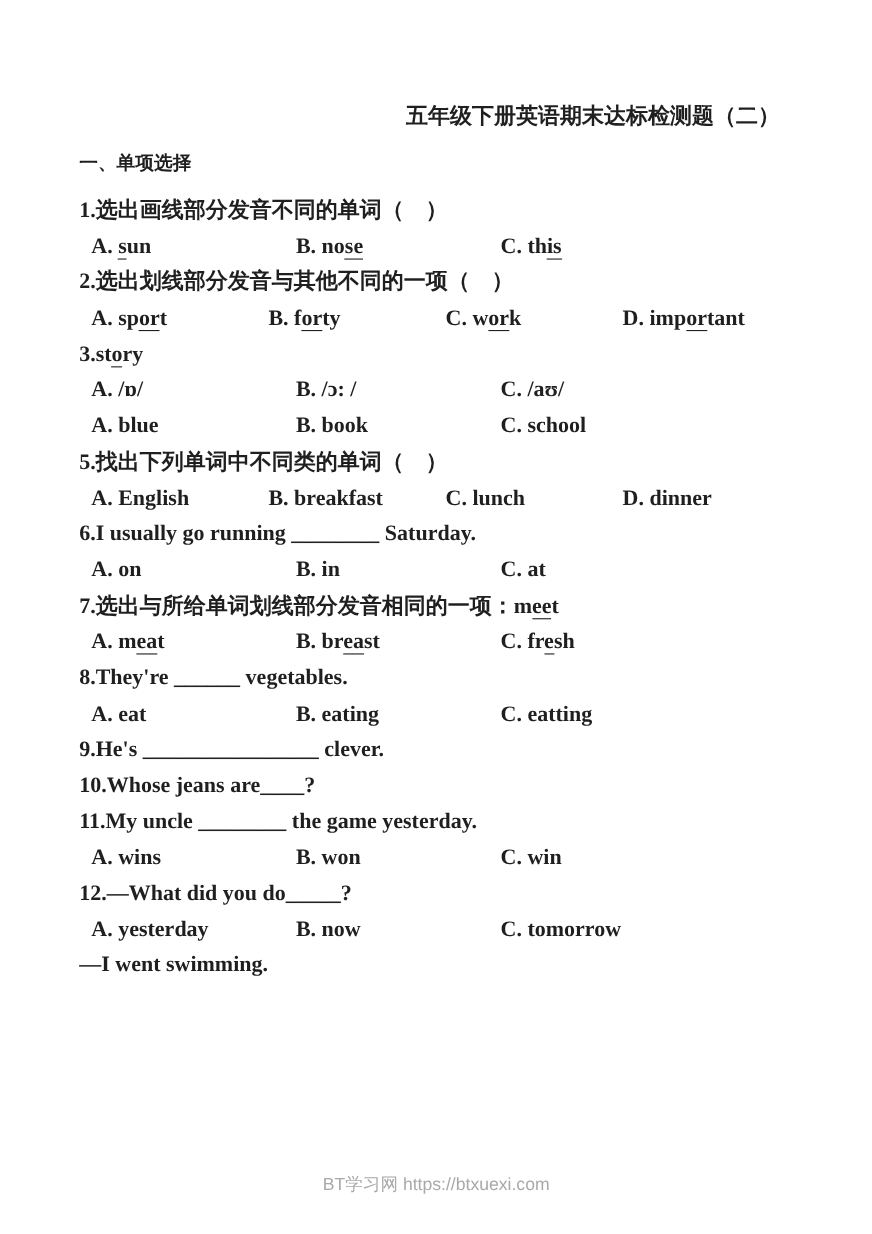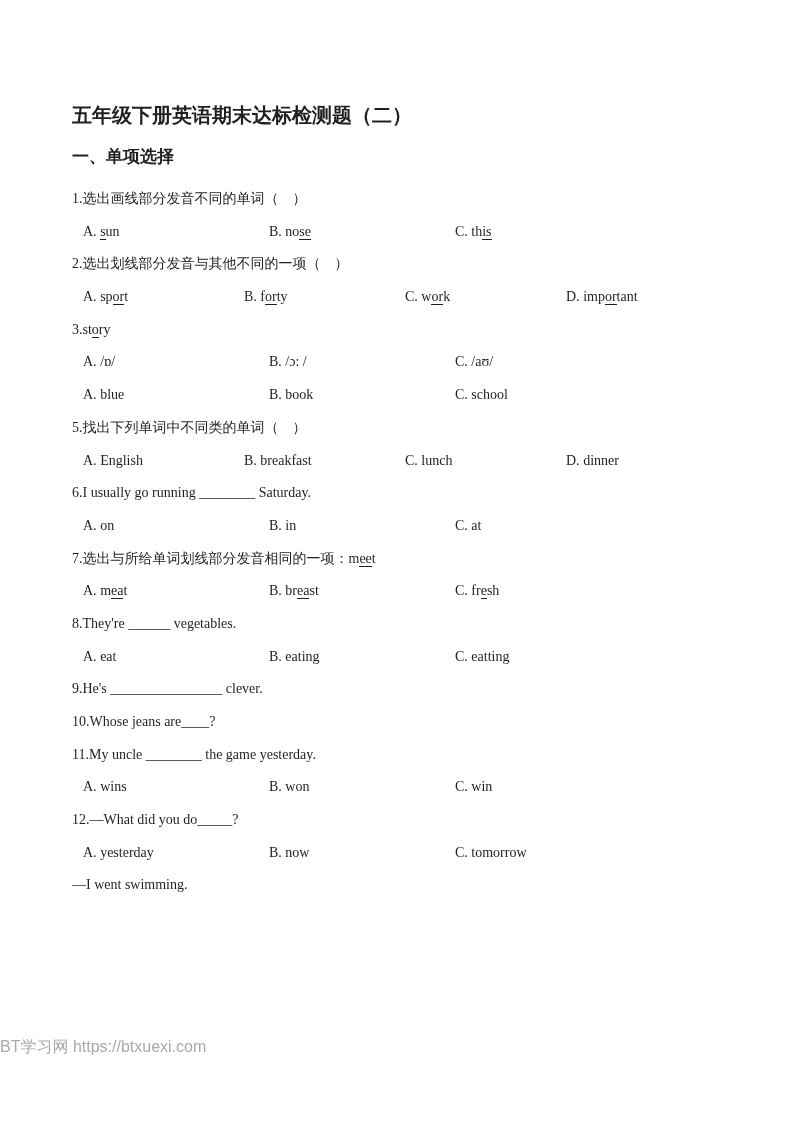--- a/index.html
+++ b/index.html
@@ -13,38 +13,39 @@
     position: relative;
     overflow: hidden;
     font-family: "Liberation Serif", "DejaVu Serif", serif;
     color: #1f1f1f;
   }
   .content {
     margin-left: 72px;
     margin-right: 68px;
   }
   .doc-title {
-    margin: 0;
-    padding-top: 101px;
-    text-align: left;
+    margin: 16px;
+    padding-top: 76px;
+    text-align: right;
     font-size: 20px;
     line-height: 28px;
     font-weight: 700;
     font-family: "Liberation Sans", "DejaVu Sans", sans-serif;
   }
   .section-heading {
     margin: 15px 0 0 0;
     font-size: 17px;
     line-height: 26px;
     font-weight: 700;
     font-family: Liberation Sans, sans-serif;
   }
   .questions {
     margin-top: 13px;
-    font-size: 14px;
+    font-size: 20px;
+    font-weight: bold;
   }
   .line {
     height: 32.7px;
     line-height: 32.7px;
     white-space: nowrap;
   }
   .opts {
     padding-left: 11px;
   }
   .opt {
@@ -53,23 +54,23 @@
   }
   .n3 .opt { width: 186px; }
   .n4 .opt { width: 161px; }
   .opts .opt:last-child { width: auto; }
   .u {
     border-bottom: 1px solid currentColor;
   }
   .footer {
     position: absolute;
     left: 0;
-    top: 1037px;
+    top: 1068px;
     width: 100%;
-    text-align: left;
+    text-align: center;
     font-size: 16px;
     line-height: 20px;
     font-family: "Liberation Sans", "DejaVu Sans", sans-serif;
   }
 </style>
 </head>
 <body style="color: rgb(31, 31, 31); background: rgb(255, 255, 255);">
 
 <div class="content">
   <h1 class="doc-title">五年级下册英语期末达标检测题（二）</h1>

